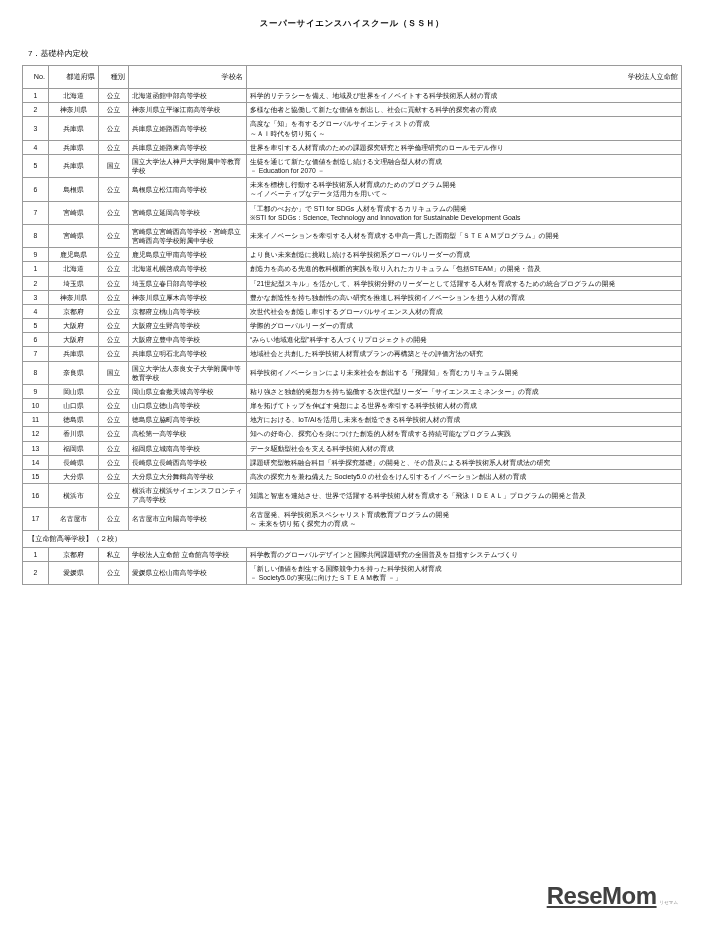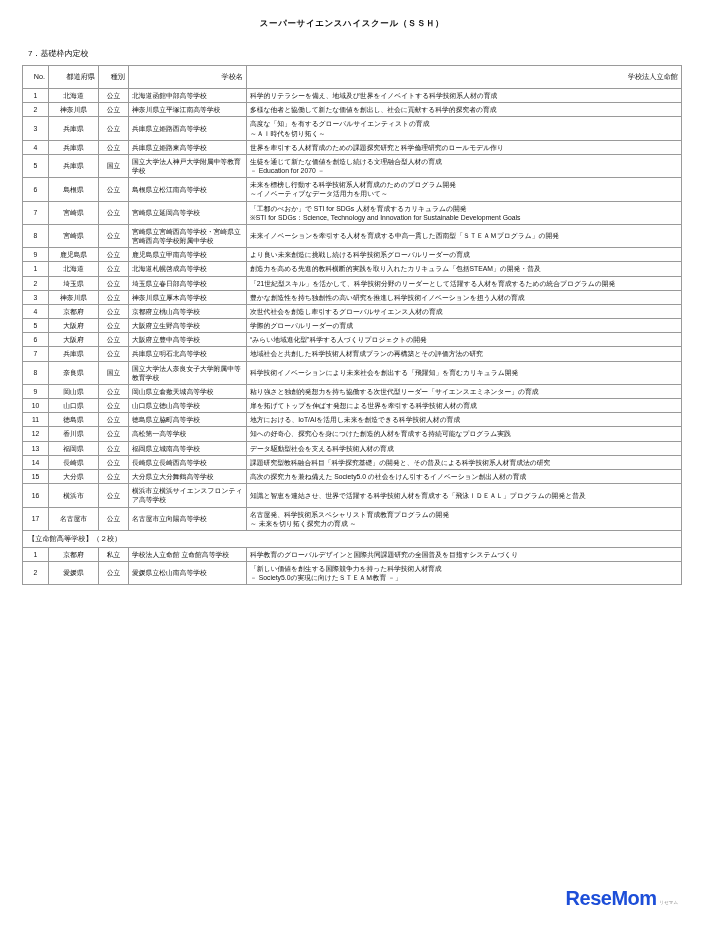--- a/index.html
+++ b/index.html
@@ -68,24 +68,25 @@
     text-align: left;
   }
   .rowtext { display: block; }
   .footer-logo {
     position: absolute;
     right: 26px;
     bottom: 16px;
     text-align: right;
   }
   .footer-logo .logo-main {
-    font-size: 20px;
+    font-size: 24px;
     font-weight: bold;
-    color: #1d4ed8;
+    color: #404040;
     letter-spacing: -0.5px;
+    text-decoration: underline;
   }
   .logo-wrap { display: flex; align-items: flex-end; gap: 3px; }
   .logo-kana { display: flex; flex-direction: column; font-size: 4.5px; color:#8a8a8a; line-height:1.1; padding-bottom:4px;}
 </style>
 </head>
 <body>
 
 <div class="page">
 
   <div class="doc-title">スーパーサイエンスハイスクール（ＳＳＨ）</div>

